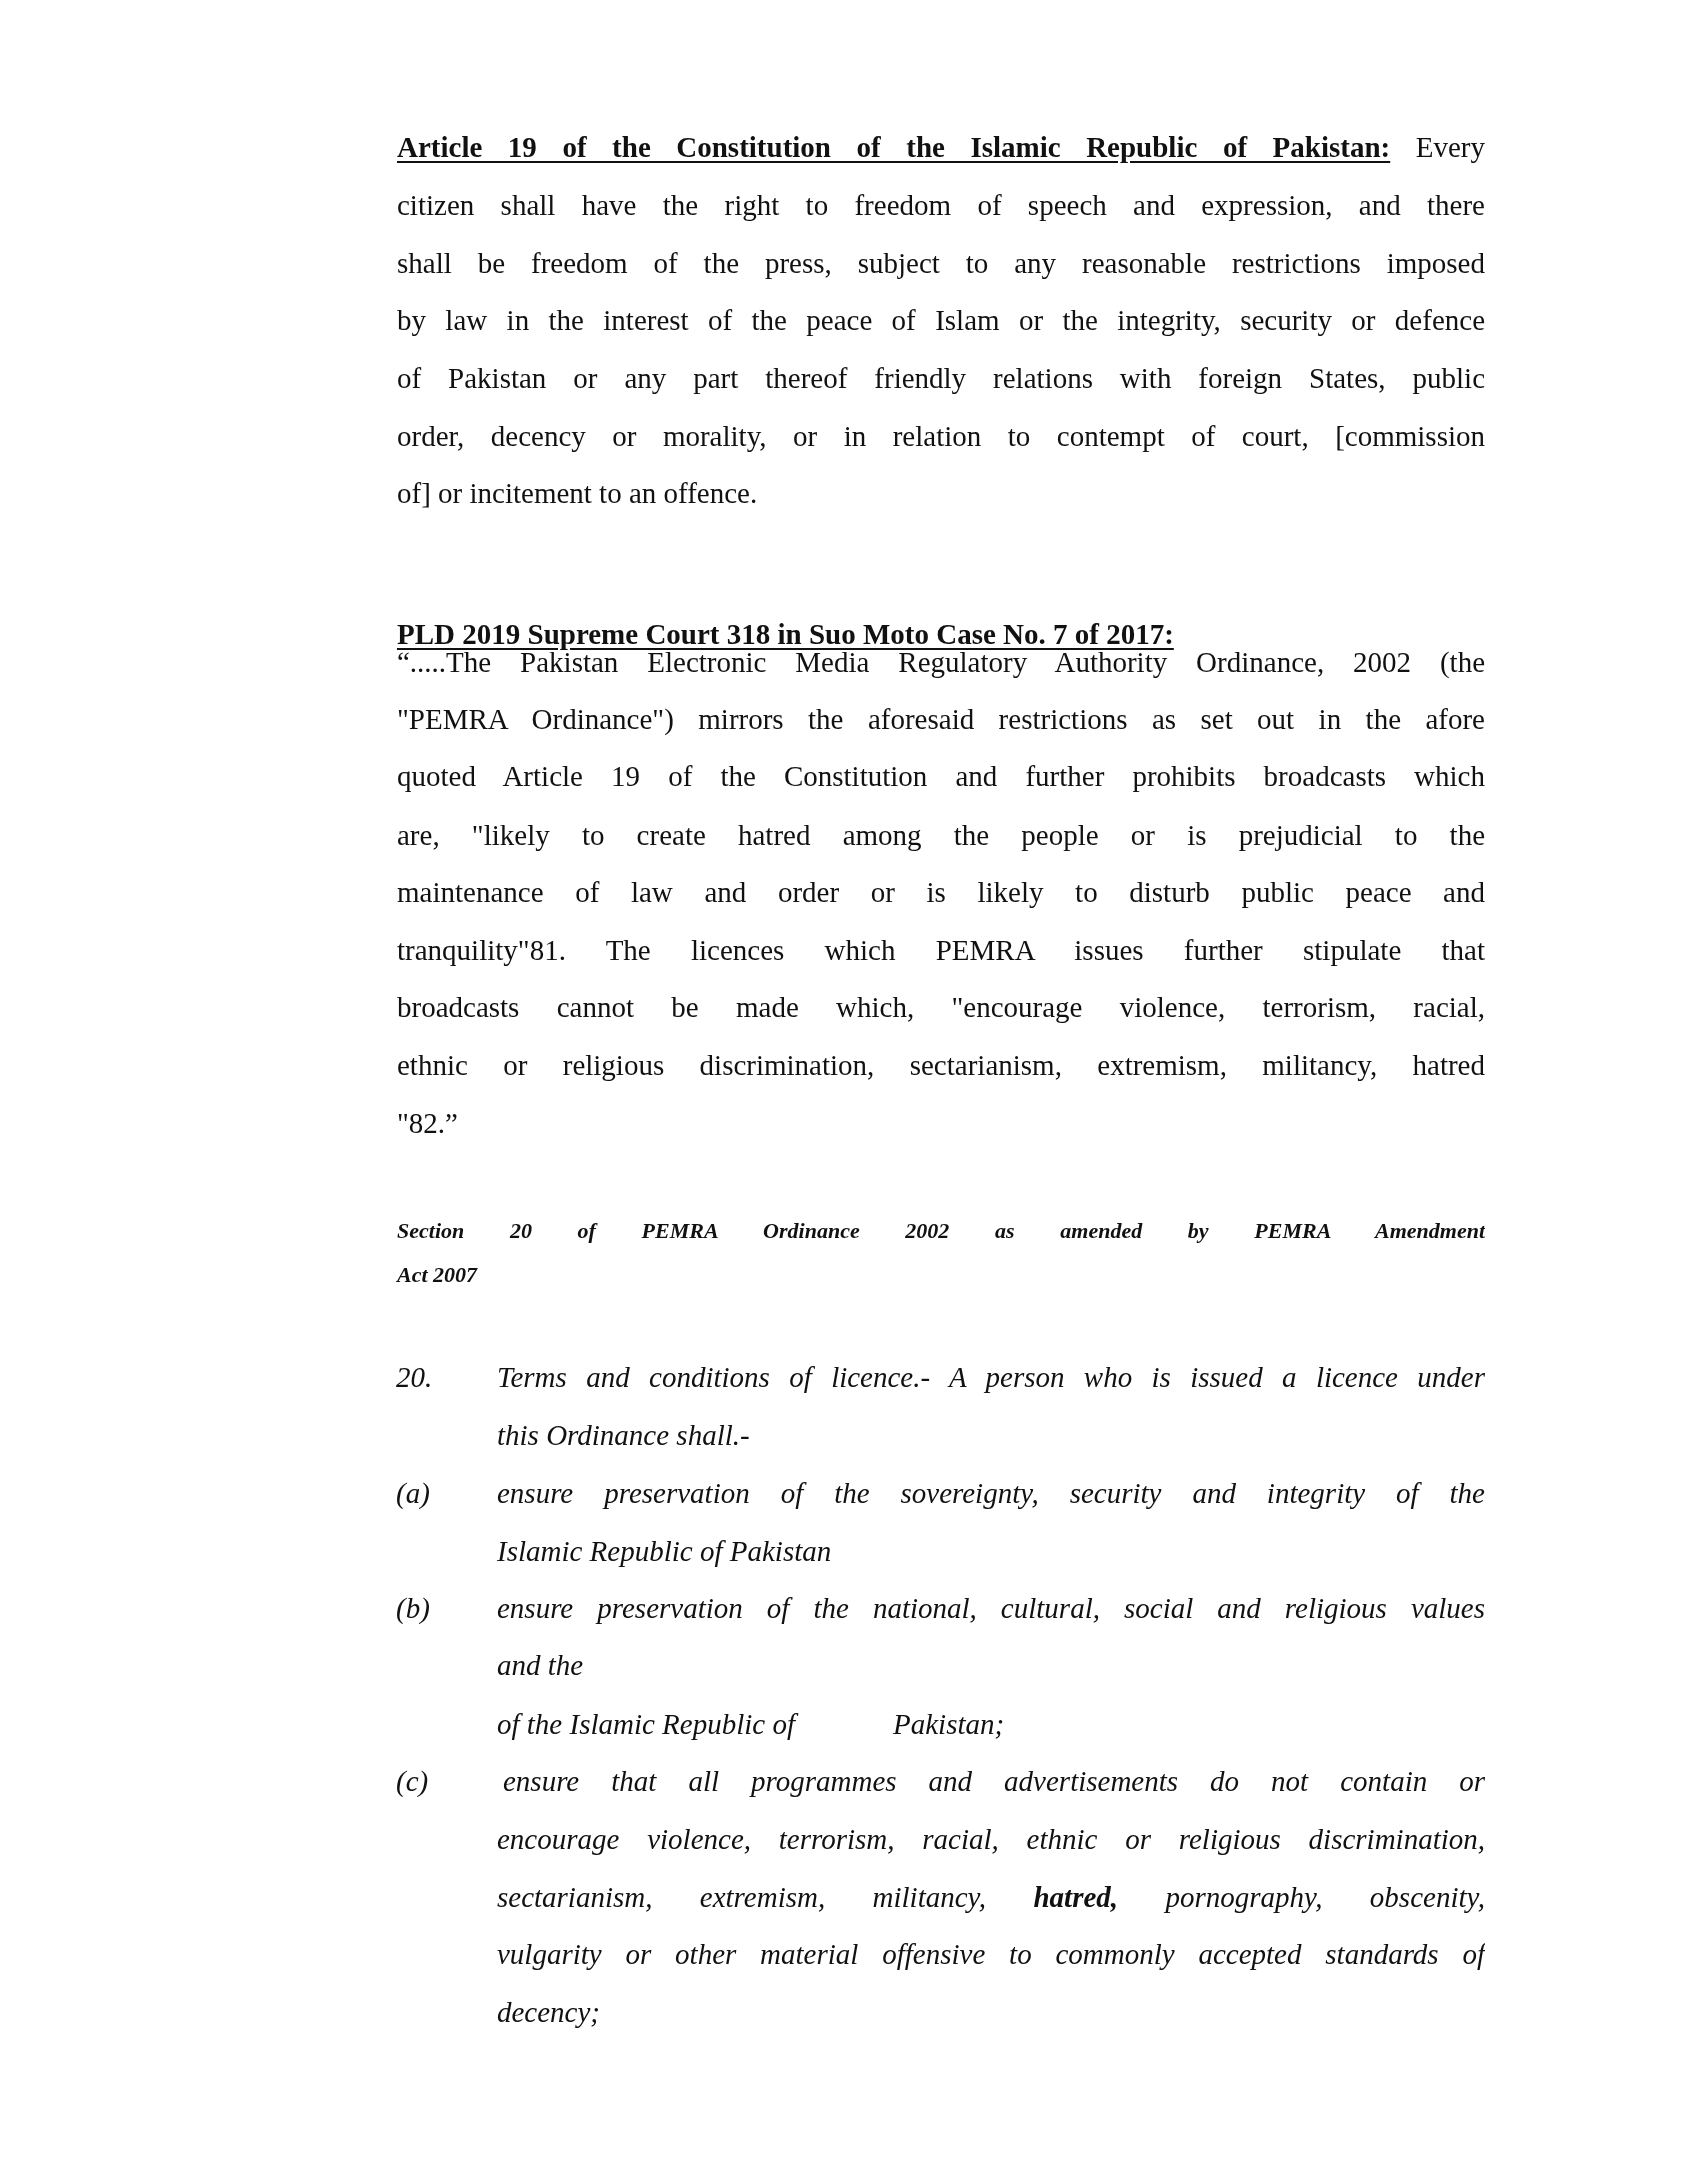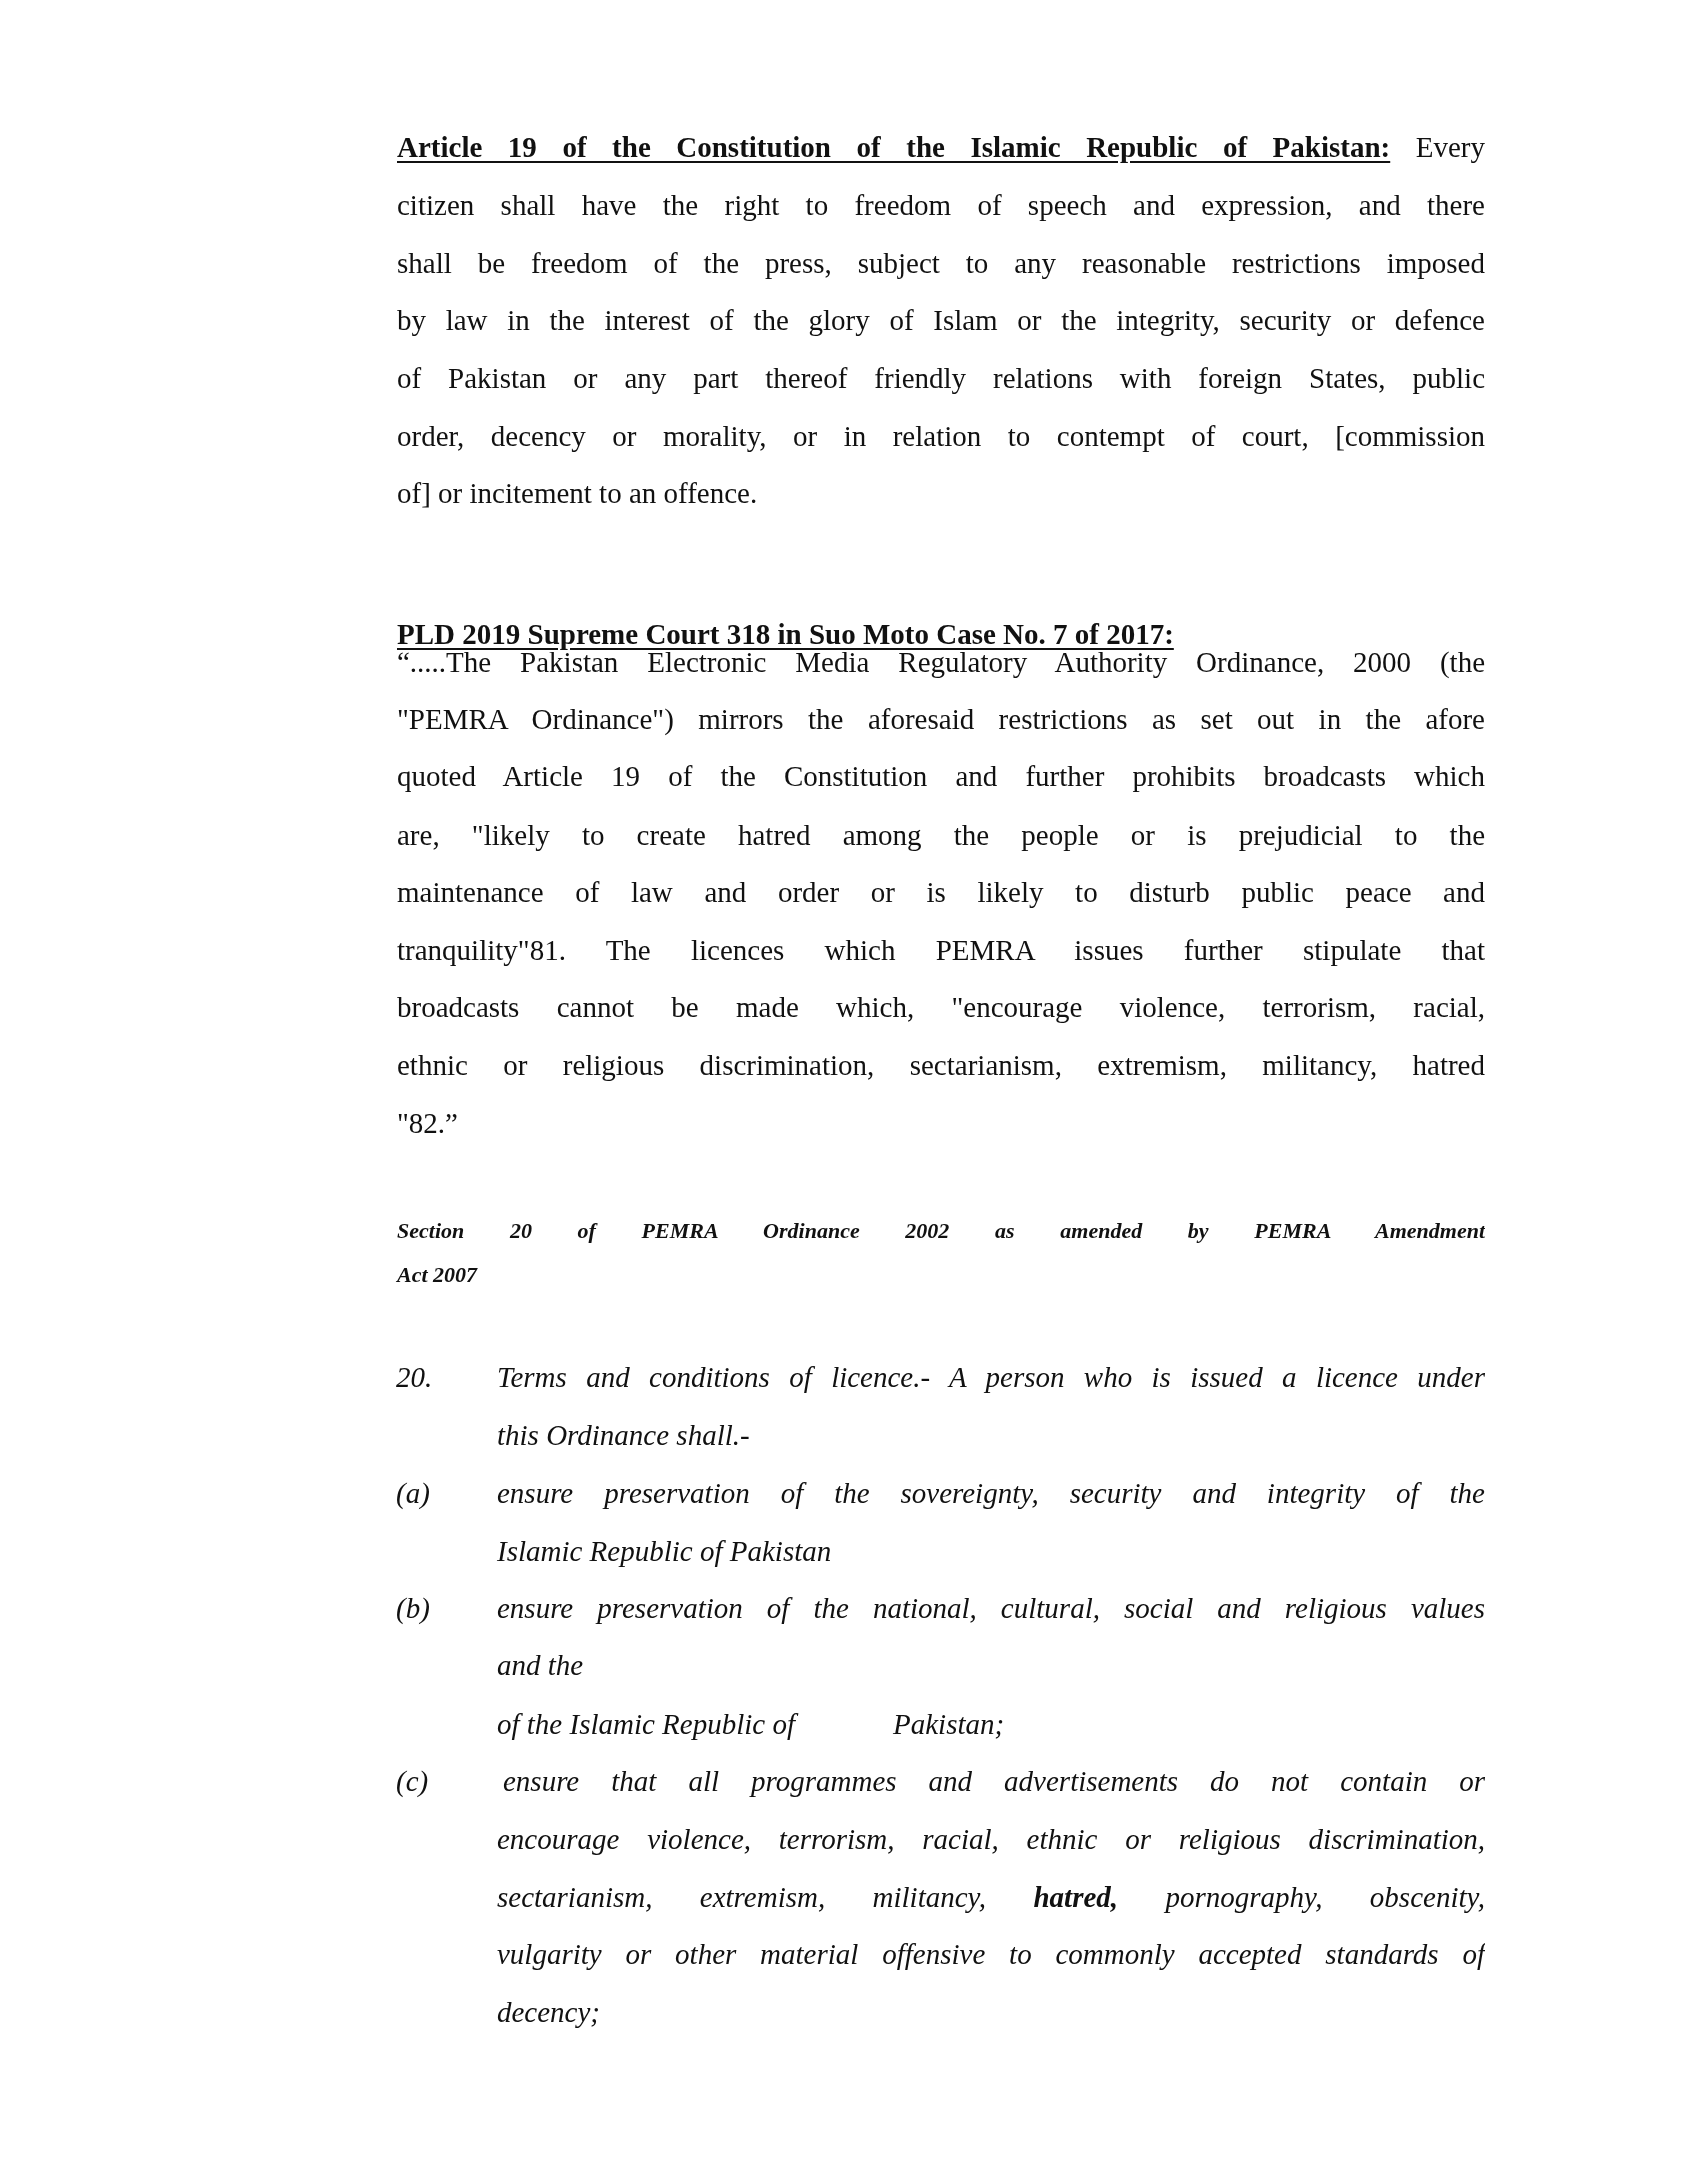--- a/index.html
+++ b/index.html
@@ -34,29 +34,29 @@
 </style>
 </head>
 <body>
 
 <div class="page">
 
   <section>
     <div class="line just body-x" style="top:129px;"><span class="heading-u">Article 19 of the Constitution of the Islamic Republic of Pakistan:</span><span> Every</span></div>
     <div class="line just body-x" style="top:187px;">citizen shall have the right to freedom of speech and expression, and there</div>
     <div class="line just body-x" style="top:245px;">shall be freedom of the press, subject to any reasonable restrictions imposed</div>
-    <div class="line just body-x" style="top:302px;">by law in the interest of the glory of Islam or the integrity, security or defence</div>
+    <div class="line just body-x" style="top:302px;">by law in the interest of the peace of Islam or the integrity, security or defence</div>
     <div class="line just body-x" style="top:360px;">of Pakistan or any part thereof friendly relations with foreign States, public</div>
     <div class="line just body-x" style="top:418px;">order, decency or morality, or in relation to contempt of court, [commission</div>
     <div class="line left body-x" style="top:475px;">of] or incitement to an offence.</div>
   </section>
 
   <section>
     <div class="line left body-x" style="top:616px;"><span class="heading-u">PLD 2019 Supreme Court 318 in Suo Moto Case No. 7 of 2017:</span></div>
-    <div class="line just body-x" style="top:644px;">“.....The Pakistan Electronic Media Regulatory Authority Ordinance, 2000 (the</div>
+    <div class="line just body-x" style="top:644px;">“.....The Pakistan Electronic Media Regulatory Authority Ordinance, 2002 (the</div>
     <div class="line just body-x" style="top:701px;">"PEMRA Ordinance") mirrors the aforesaid restrictions as set out in the afore</div>
     <div class="line just body-x" style="top:758px;">quoted Article 19 of the Constitution and further prohibits broadcasts which</div>
     <div class="line just body-x" style="top:817px;">are, "likely to create hatred among the people or is prejudicial to the</div>
     <div class="line just body-x" style="top:874px;">maintenance of law and order or is likely to disturb public peace and</div>
     <div class="line just body-x" style="top:932px;">tranquility"81. The licences which PEMRA issues further stipulate that</div>
     <div class="line just body-x" style="top:989px;">broadcasts cannot be made which, "encourage violence, terrorism, racial,</div>
     <div class="line just body-x" style="top:1047px;">ethnic or religious discrimination, sectarianism, extremism, militancy, hatred</div>
     <div class="line left body-x" style="top:1105px;">"82.”</div>
   </section>
 

